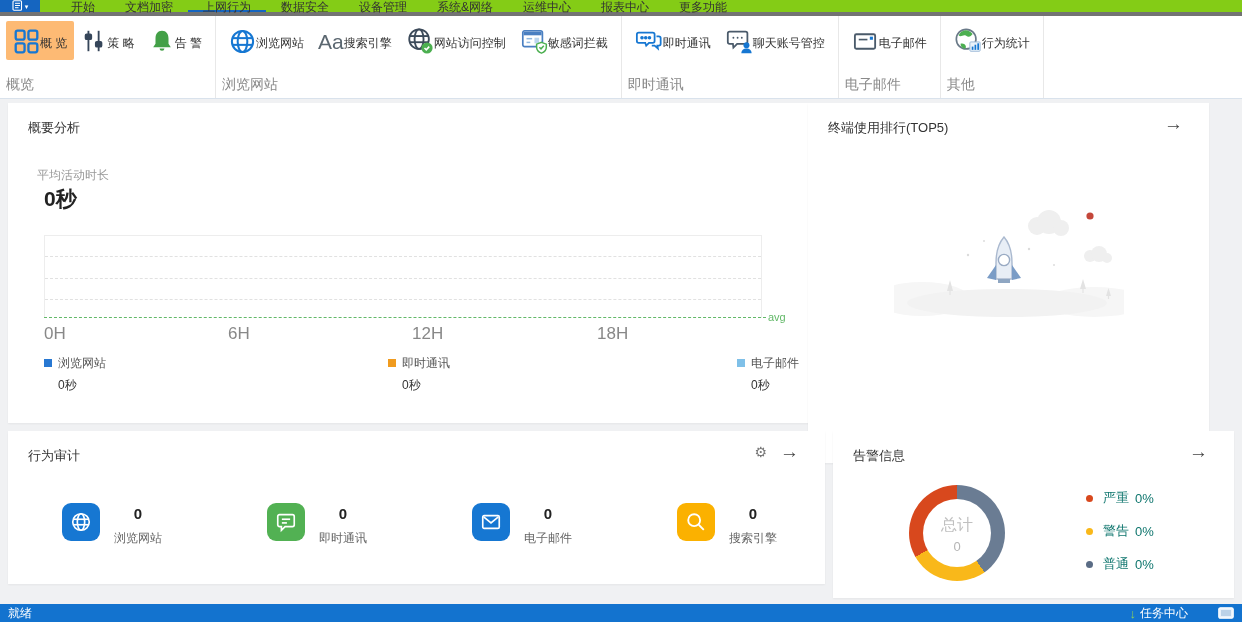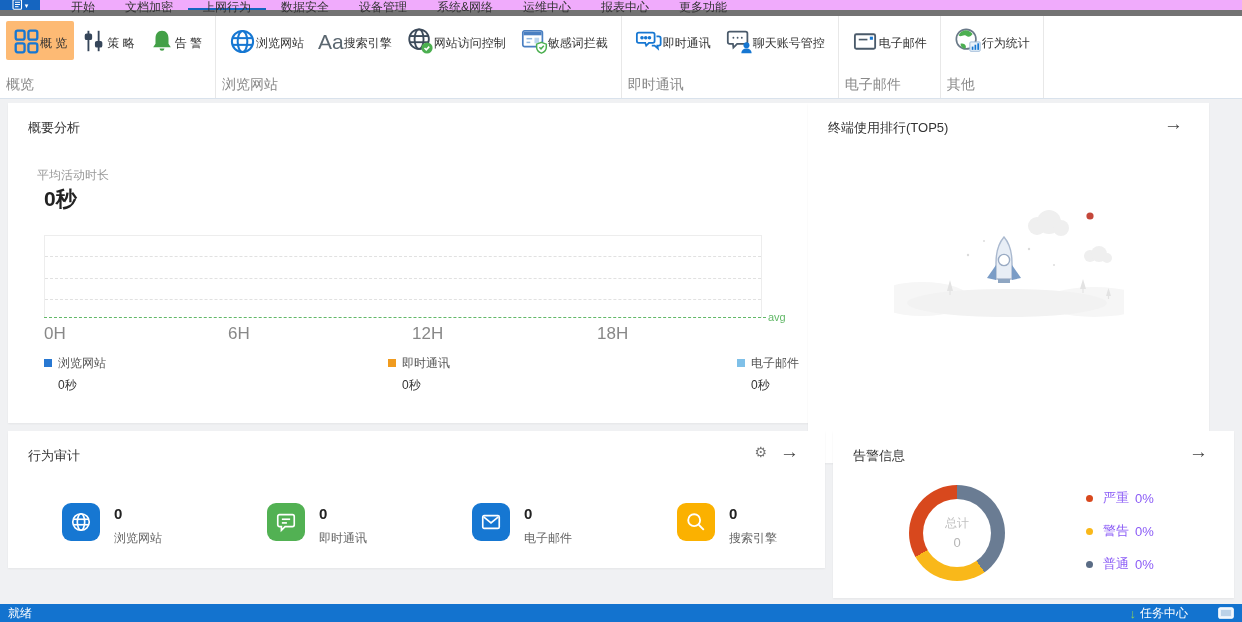--- a/index.html
+++ b/index.html
@@ -1,22 +1,22 @@
 <!DOCTYPE html>
 <html><head>
 <meta charset="utf-8">
 <style>
   * { margin:0; padding:0; box-sizing:border-box; }
   html,body { width:1242px; height:622px; overflow:hidden; background:#fff;
     font-family:"Liberation Sans","DejaVu Sans",sans-serif; }
   .window { position:relative; width:1242px; height:622px; background:#fff; }
 
   
-  .menubar { position:absolute; left:0; top:0; width:100%; height:16px; background:#f0abfc;
-    display:flex; align-items:stretch; border-bottom:6px solid #737373; }
+  .menubar { position:absolute; left:0; top:0; width:100%; height:16px; background:#84cc16;
+    display:flex; align-items:stretch; border-bottom:4px solid #737373; }
   .app-button { width:40px; background:#1565c0; color:#fff; display:flex; align-items:center;
     justify-content:center; gap:2px; cursor:pointer; }
   .app-button .caret { font-size:7px; line-height:1; }
   .menu-tabs { display:flex; margin-left:16px; }
   .mtab { font-size:12px; color:#333; padding:0 15px; line-height:15px; cursor:pointer; }
   .mtab.active { border-bottom:2px solid #1565c0; }
 
   
   .ribbon { position:absolute; left:0; top:16px; width:100%; height:83px; background:#fff;
     display:flex; align-items:stretch; border-bottom:1px solid #d9e2ec; }
@@ -51,38 +51,38 @@
   .legend-mark { display:inline-block; width:8px; height:8px; margin-right:6px; }
   .legend-value { margin-top:5px; margin-left:14px; color:#333; }
   .lg-0 .legend-mark { background:#2878d2; }
   .lg-1 .legend-mark { background:#f09b1f; }
   .lg-2 .legend-mark { background:#7fc0e8; }
   .lg-0 { left:36px; } .lg-1 { left:380px; } .lg-2 { left:729px; }
 
   .card-ranking { left:808px; top:4px; width:401px; height:360px; }
   .empty-illustration { position:absolute; left:50%; top:100px; transform:translateX(-50%); }
 
-  .card-audit { left:8px; top:332px; width:817px; height:137px; }
+  .card-audit { left:8px; top:332px; width:817px; height:153px;text-align:center; }
   .audit-item { position:absolute; top:72px; display:flex; align-items:flex-start; }
   .ai-0 { left:54px; } .ai-1 { left:259px; } .ai-2 { left:464px; } .ai-3 { left:669px; }
   .audit-icon { width:38px; height:38px; border-radius:9px; display:flex; align-items:center;
     justify-content:center; }
   .aic-blue { background:#1677d2; } .aic-green { background:#52b153; } .aic-yellow { background:#fbb100; }
   .audit-text { margin-left:14px; }
   .audit-value { font-size:15px; font-weight:bold; color:#222; margin-top:2px; }
   .audit-label { font-size:12px; color:#666; margin-top:8px; }
 
   .card-alert { left:833px; top:332px; width:401px; height:167px; }
   .donut { position:absolute; left:76px; top:54px; width:96px; height:96px; border-radius:50%;
     background:conic-gradient(#6a7c93 0deg 145deg, #f9b81a 145deg 240deg, #d8481d 240deg 360deg); }
   .donut::after { content:""; position:absolute; inset:14px; background:#fff; border-radius:50%; }
   .donut-center { position:absolute; left:76px; top:84px; width:96px; text-align:center; z-index:2; }
-  .donut-center .t1 { font-size:12px; color:#c0c0c0; }
+  .donut-center .t1 { font-size:16px; color:#c0c0c0; }
   .donut-center .t2 { font-size:13px; color:#b5b5b5; margin-top:3px; }
-  .alert-legend-item { position:absolute; left:253px; font-size:13px; color:#8b5cf6; display:flex;
+  .alert-legend-item { position:absolute; left:253px; font-size:13px; color:#0f766e; display:flex;
     align-items:center; cursor:pointer; }
   .al-0 { top:58px; } .al-1 { top:91px; } .al-2 { top:124px; }
   .alert-dot { width:7px; height:7px; border-radius:50%; margin-right:10px; }
   .al-0 .alert-dot { background:#d8481d; } .al-1 .alert-dot { background:#f9b81a; }
   .al-2 .alert-dot { background:#5a6c85; }
   .alert-val { margin-left:6px; }
 
   
   .statusbar { position:absolute; left:0; top:604px; width:100%; height:18px; background:#1373cf;
     color:#fff; display:flex; align-items:center; font-size:12px; }

